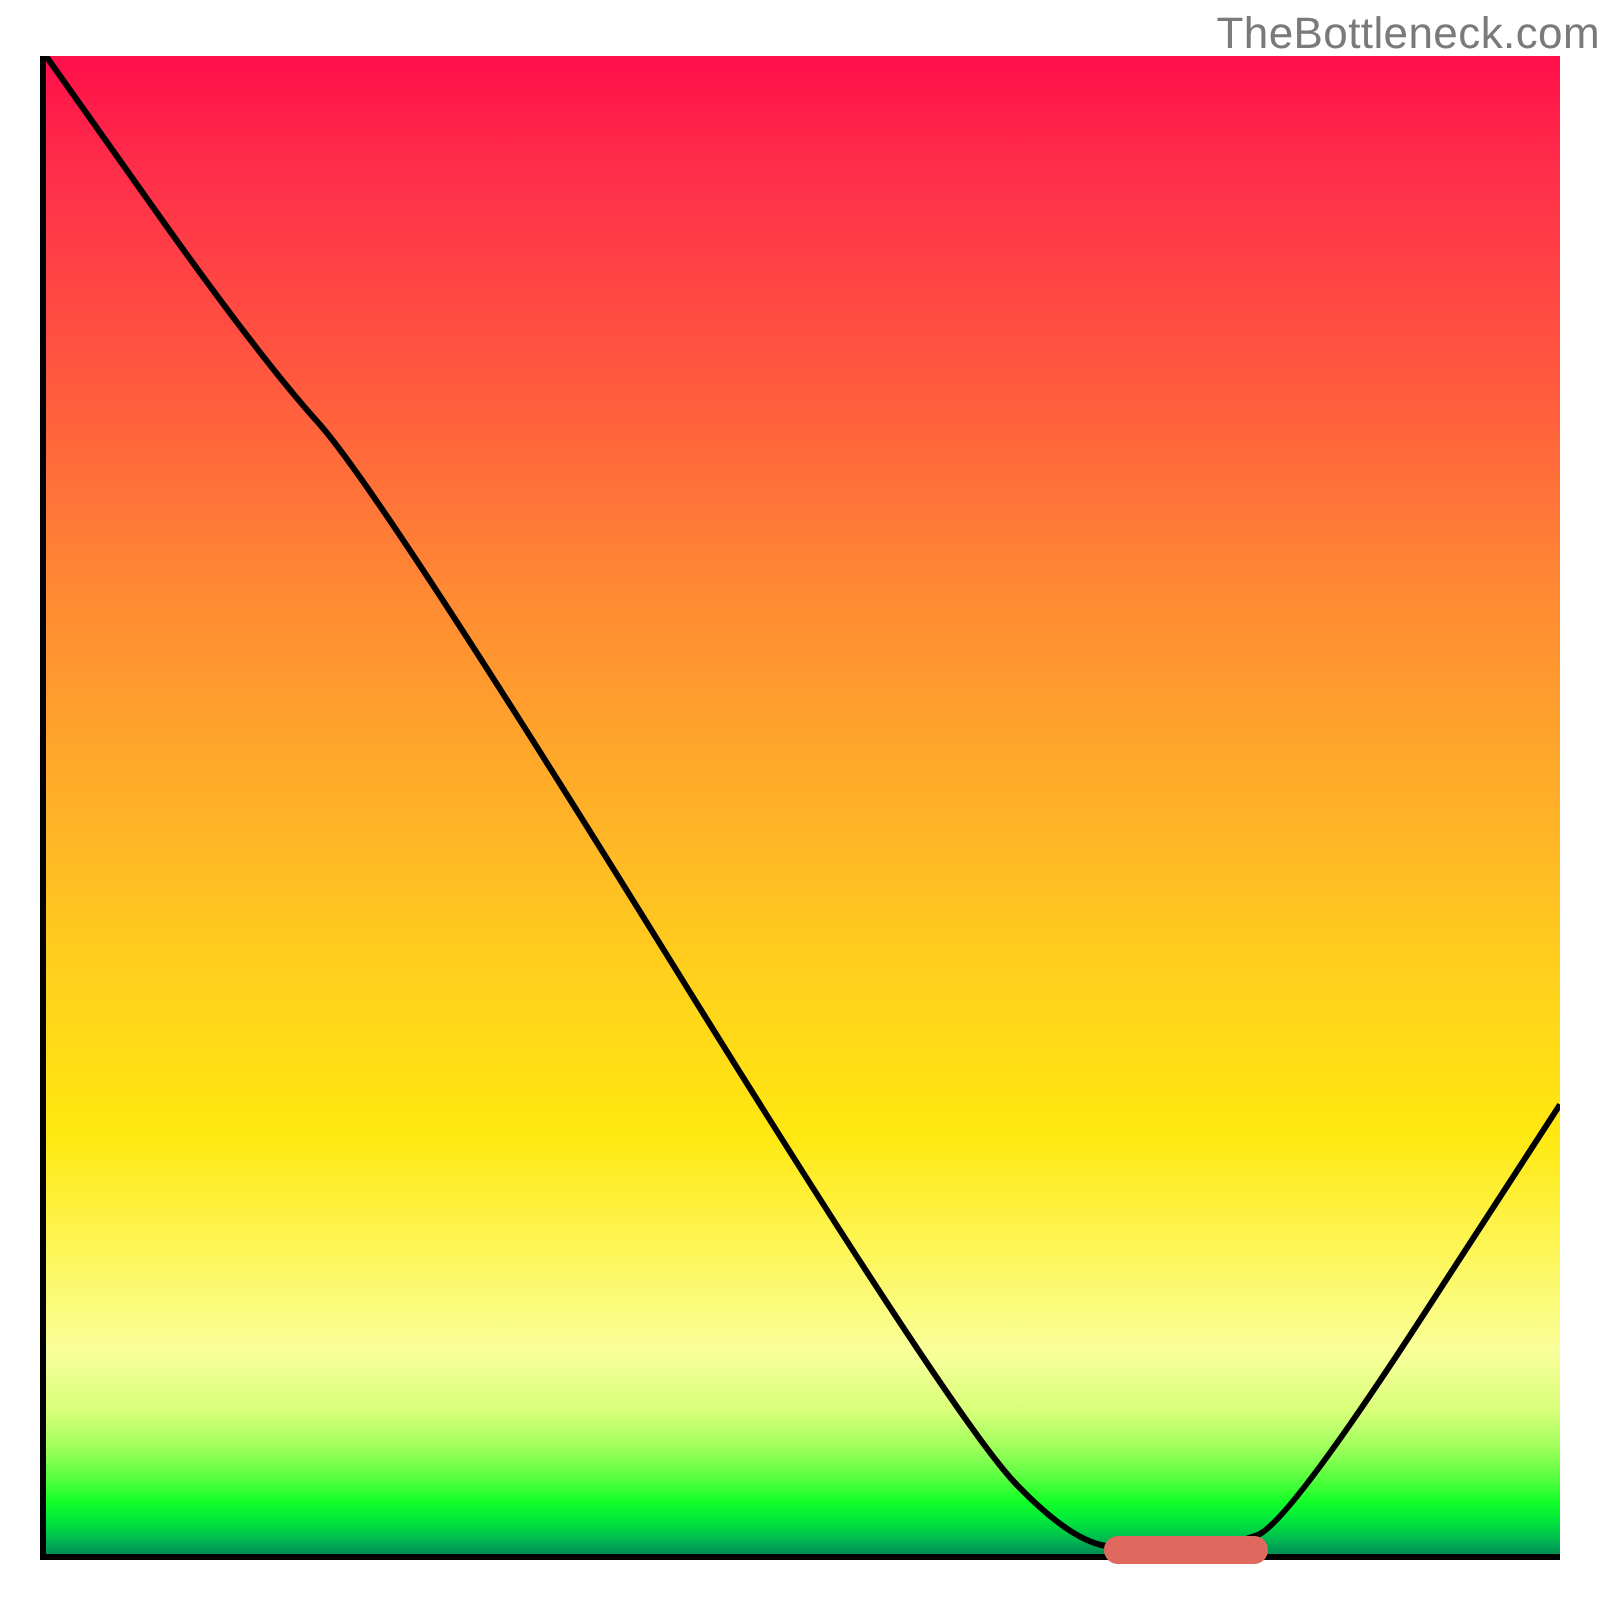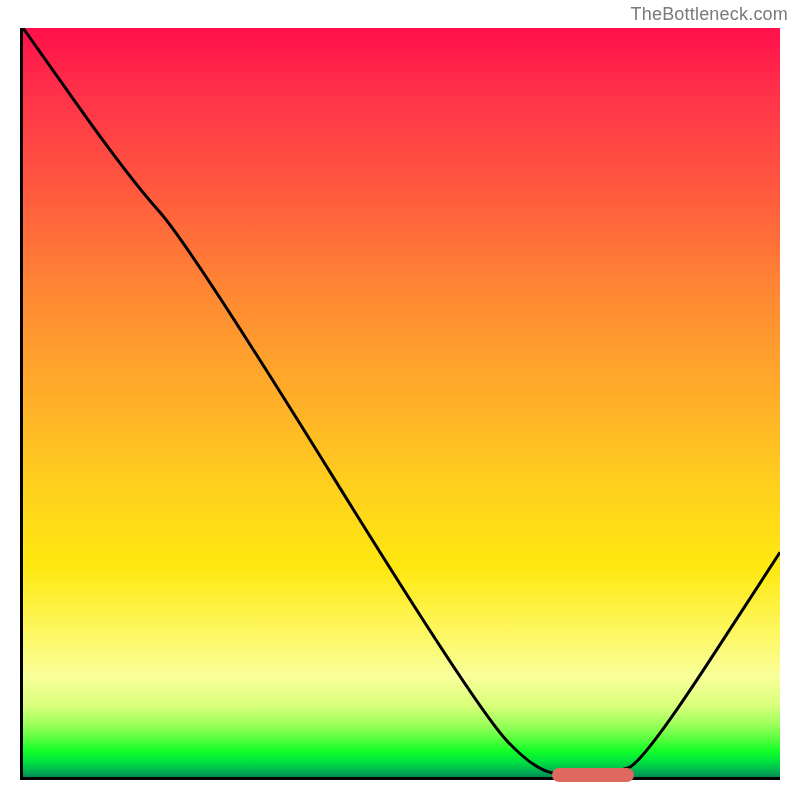--- a/index.html
+++ b/index.html
@@ -12,23 +12,23 @@
     font-family: Arial, Helvetica, sans-serif;
   }
   .chart-wrap {
     position: relative;
     width: 800px;
     height: 800px;
   }
   .watermark {
     position: absolute;
     top: 4px;
-    right: 12px;
+    right: 0;
     color: #7a7a7a;
-    font-size: 18px;
+    font-size: 22px;
     font-weight: 500;
     letter-spacing: 0.2px;
     z-index: 20;
   }
   .plot-area {
     position: absolute;
     left: 20px;
     top: 28px;
     width: 760px;
     height: 752px;

